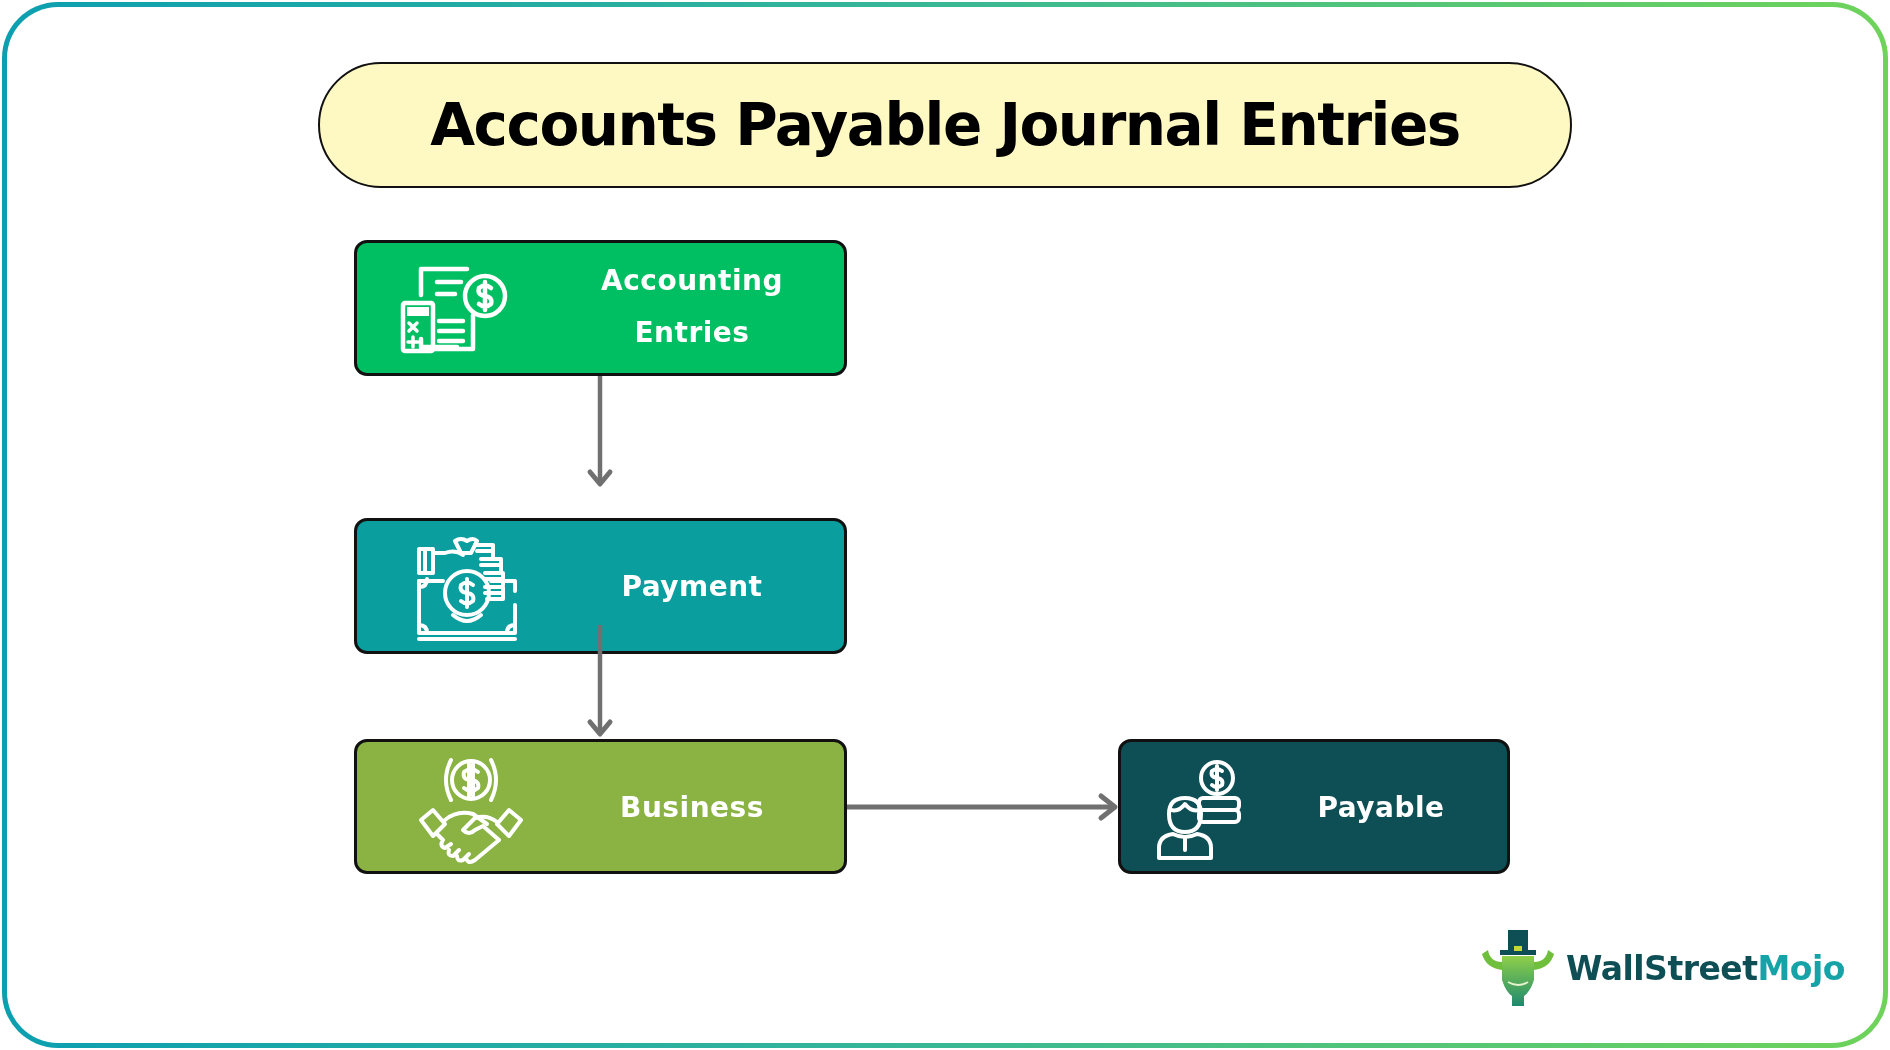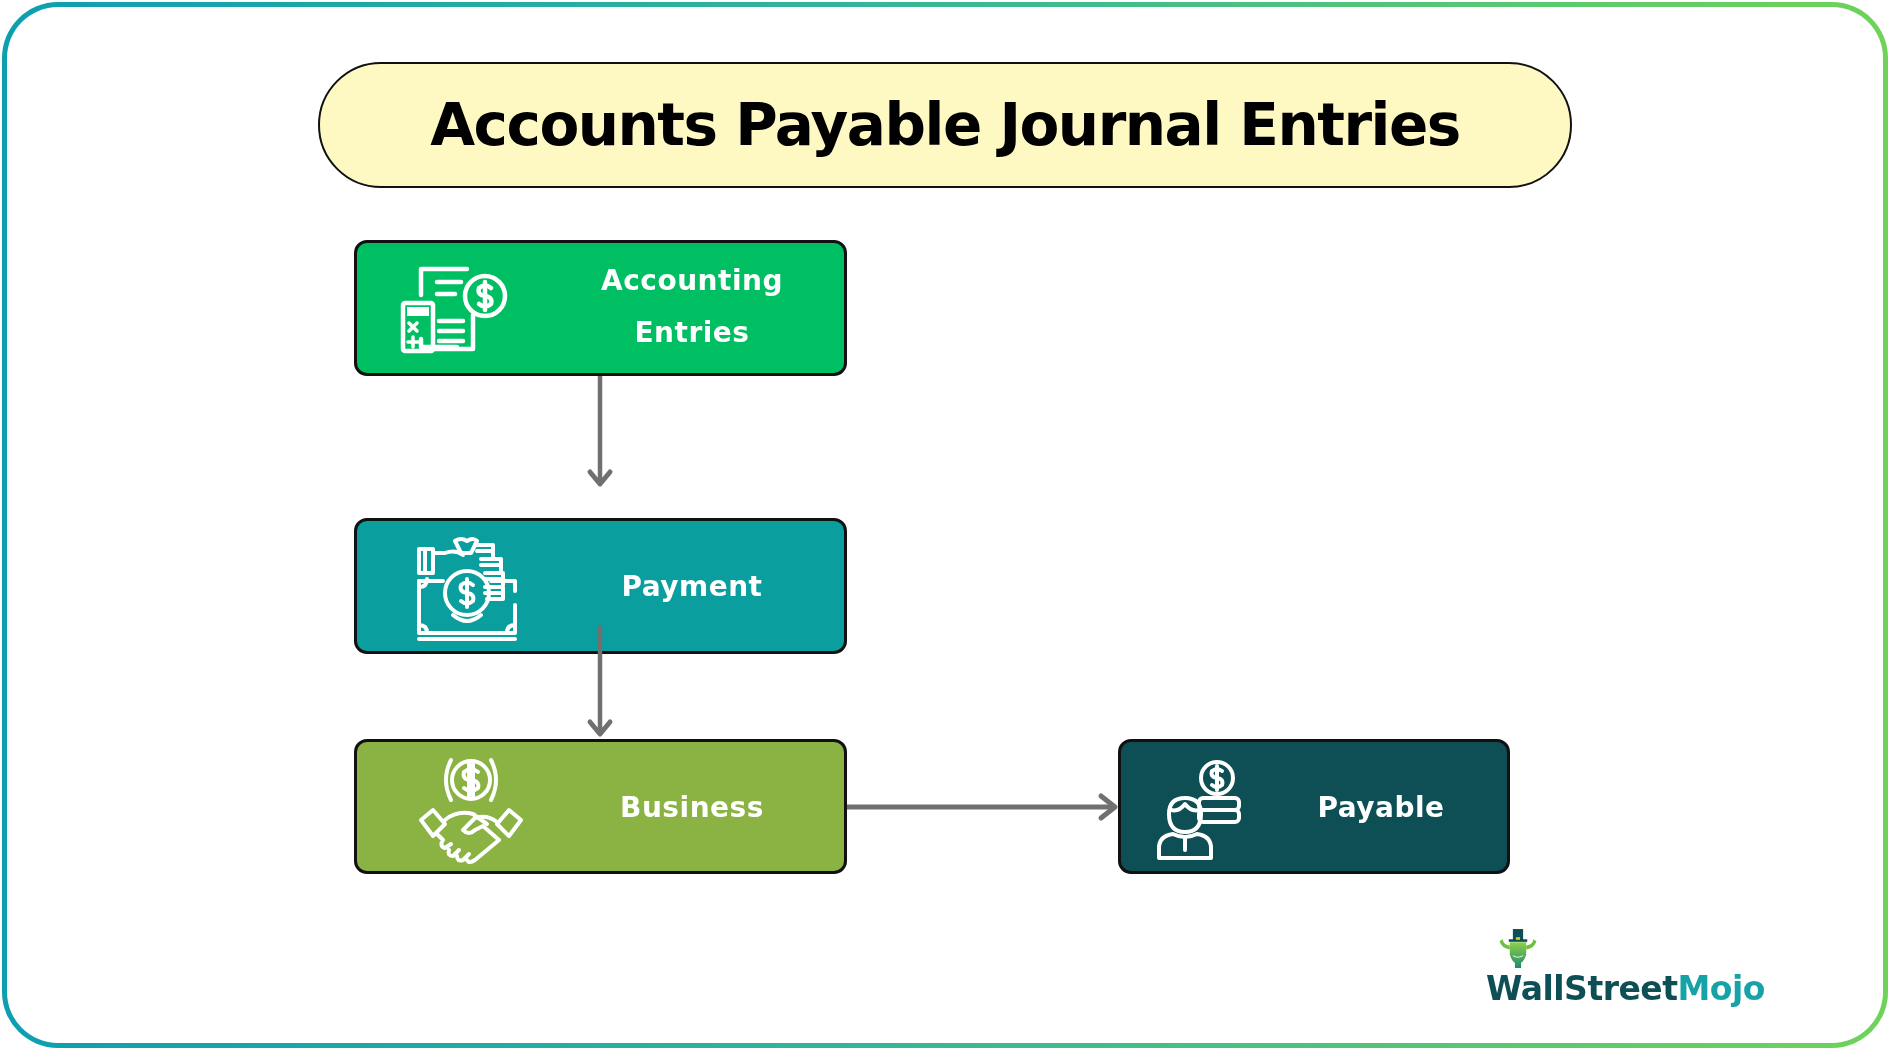--- a/index.html
+++ b/index.html
@@ -23,21 +23,21 @@
   .node .icon { position:absolute; }
   .node .label {
     position:absolute; color:#fff; font-family:"DejaVu Sans",sans-serif; font-weight:bold;
     font-size:28px; text-align:center; line-height:52px; letter-spacing:0.5px;
   }
   .n1 { left:354px; top:240px; width:493px; height:136px; background:#00bf63; }
   .n2 { left:354px; top:489px; width:493px; height:136px; background:#0a9e9e;margin-top:29px; }
   .n3 { left:354px; top:739px; width:493px; height:135px; background:#8ab344;padding-left:12px; }
   .n4 { left:1118px; top:739px; width:392px; height:135px; background:#0e4f55; }
   .arrow { position:absolute; }
-  .logo { position:absolute; left:1478px; top:928px; width:370px; height:80px; display:flex; align-items:flex-start;flex-direction:column; }
+  .logo { position:absolute; left:1478px; top:928px; width:370px; height:80px; display:flex; align-items:center; }
   .logo-text { font-family:"DejaVu Sans",sans-serif; font-weight:bold; font-size:33px; letter-spacing:-0.5px; margin-left:8px; }
   .logo-text .a { color:#0e4f55; }
   .logo-text .b { color:#16a3a8; }
 </style>
 </head>
 <body>
 
 <div class="frame"></div>
 
 <div class="title-pill">

